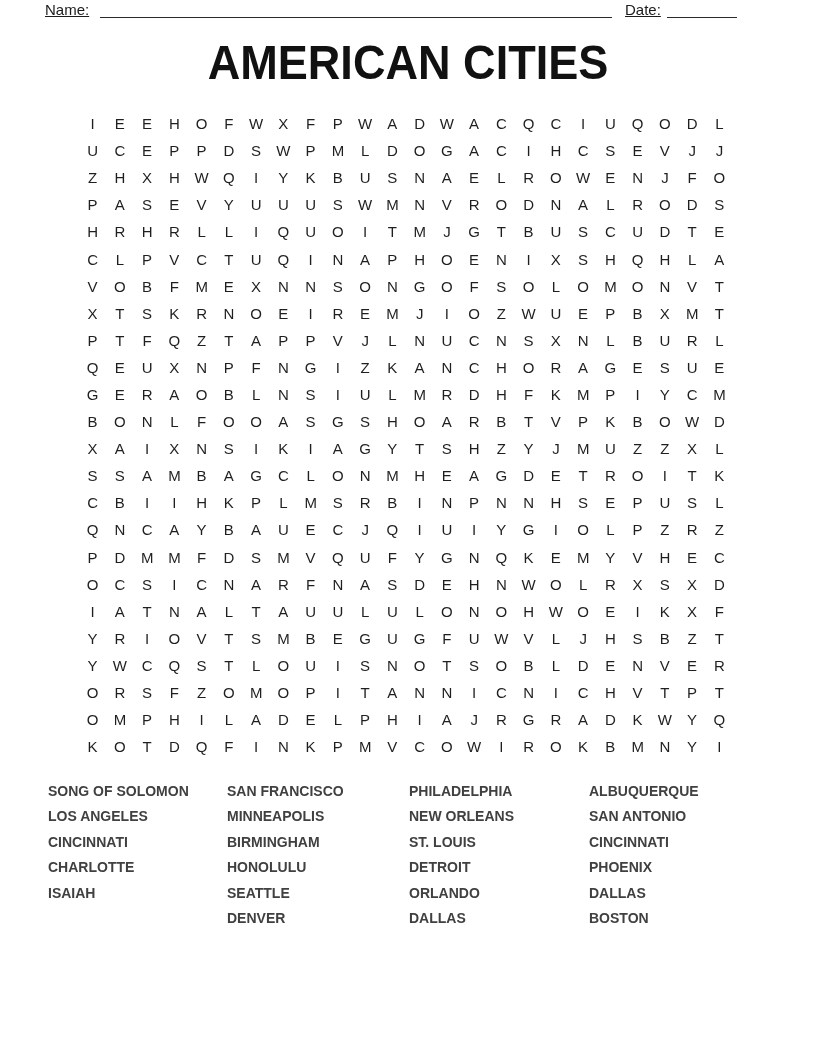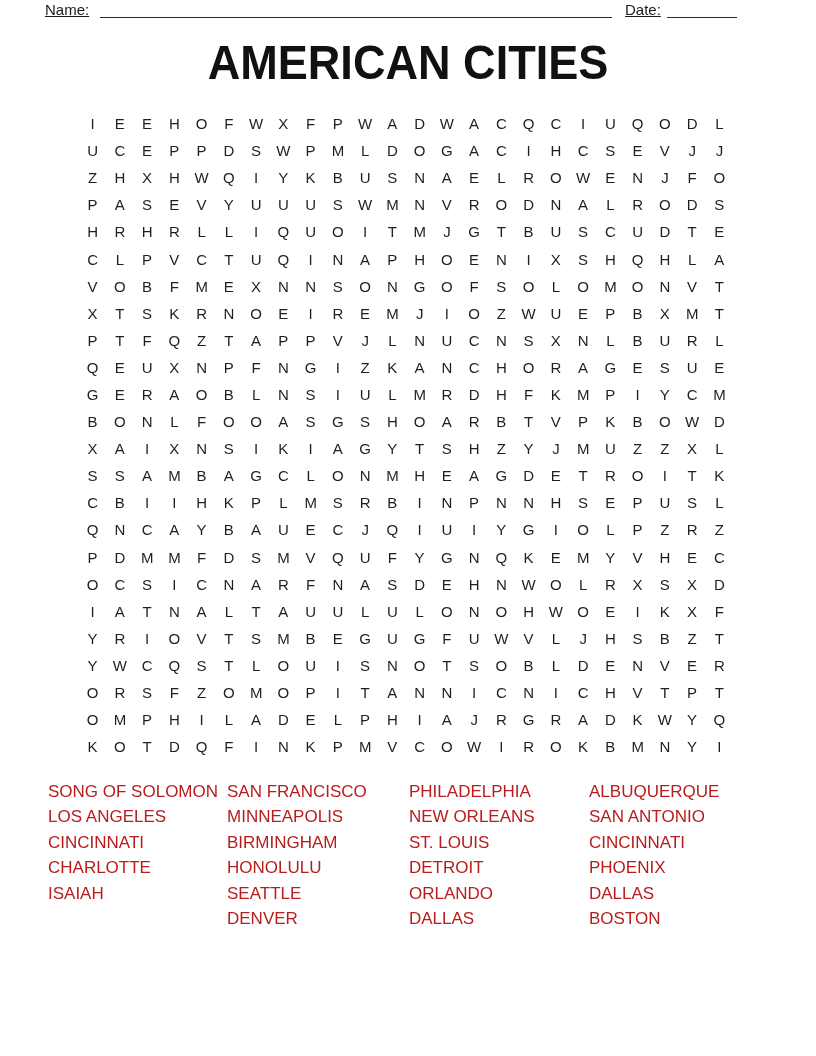--- a/index.html
+++ b/index.html
@@ -76,24 +76,24 @@
     top: 779px;
     display: flex;
     align-items: flex-start;
   }
   .wl-col { display: block; }
   .wl-col-0 { width: 179px; }
   .wl-col-1 { width: 182px; }
   .wl-col-2 { width: 180px; }
   .wl-col-3 { width: 170px; }
   .wl-item {
-    font-size: 17px;
+    font-size: 14px;
     line-height: 25.45px;
-    font-weight: 400;
-    color: #b91c1c;
+    font-weight: 700;
+    color: #404040;
     white-space: nowrap;
   }
 </style>
 </head>
 <body>
 
 <span class="hdr-label name-label">Name:</span>
 <div class="write-line name-line"></div>
 <span class="hdr-label date-label">Date:</span>
 <div class="write-line date-line"></div>

